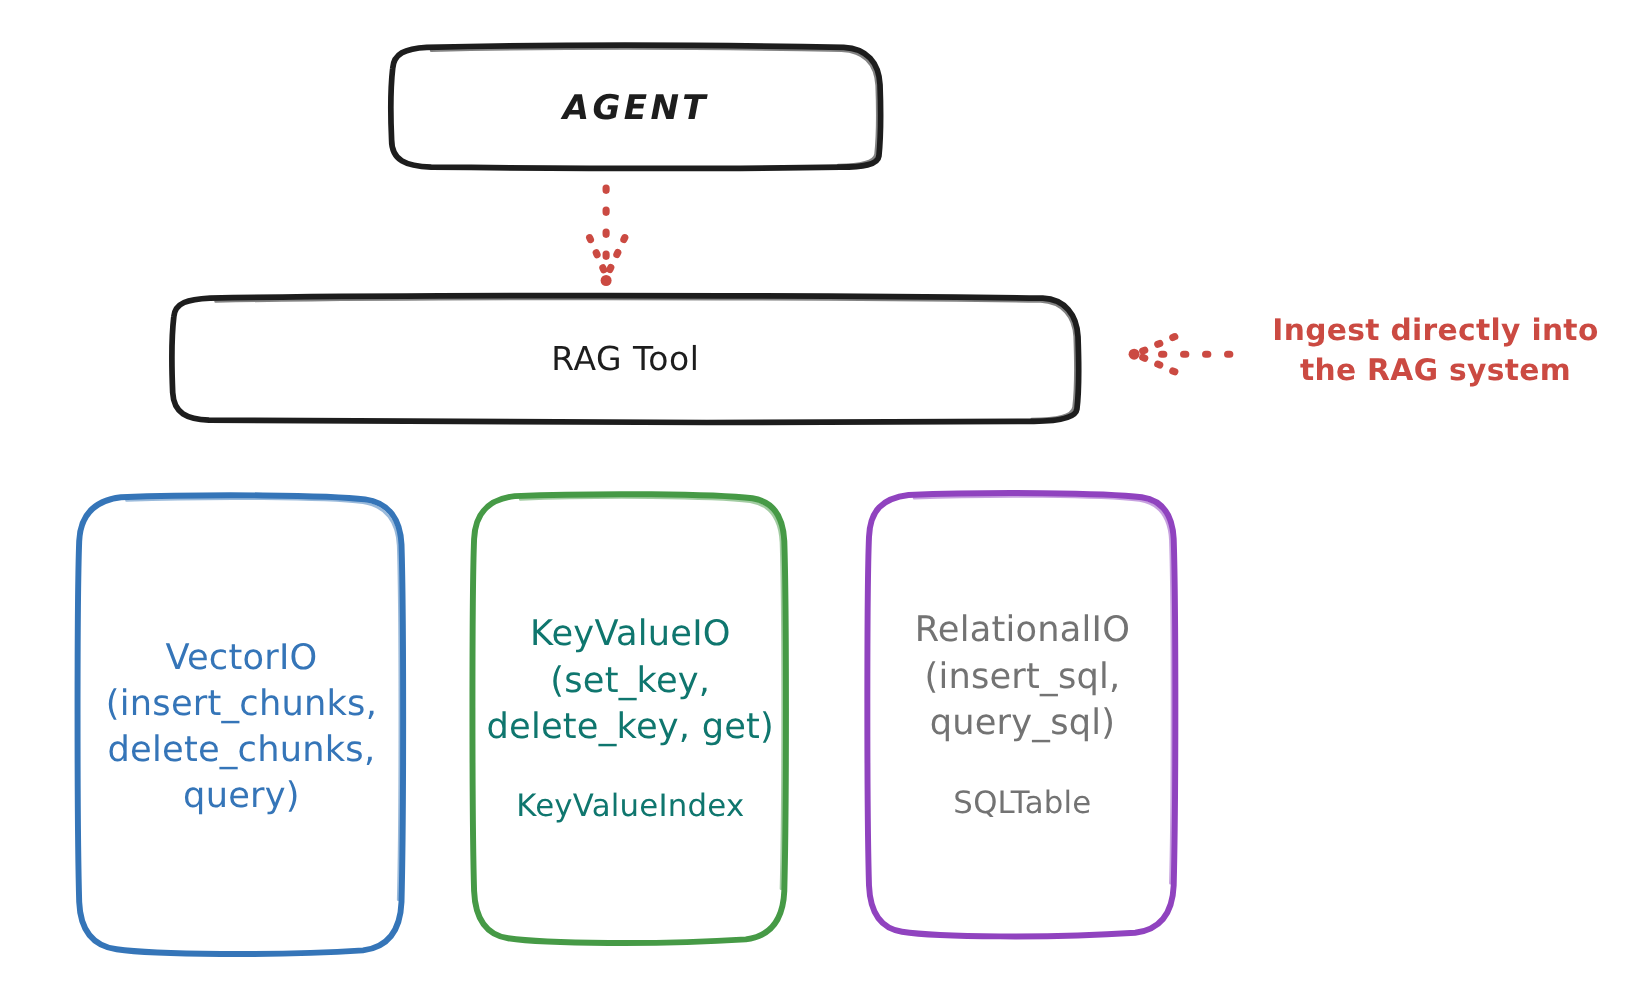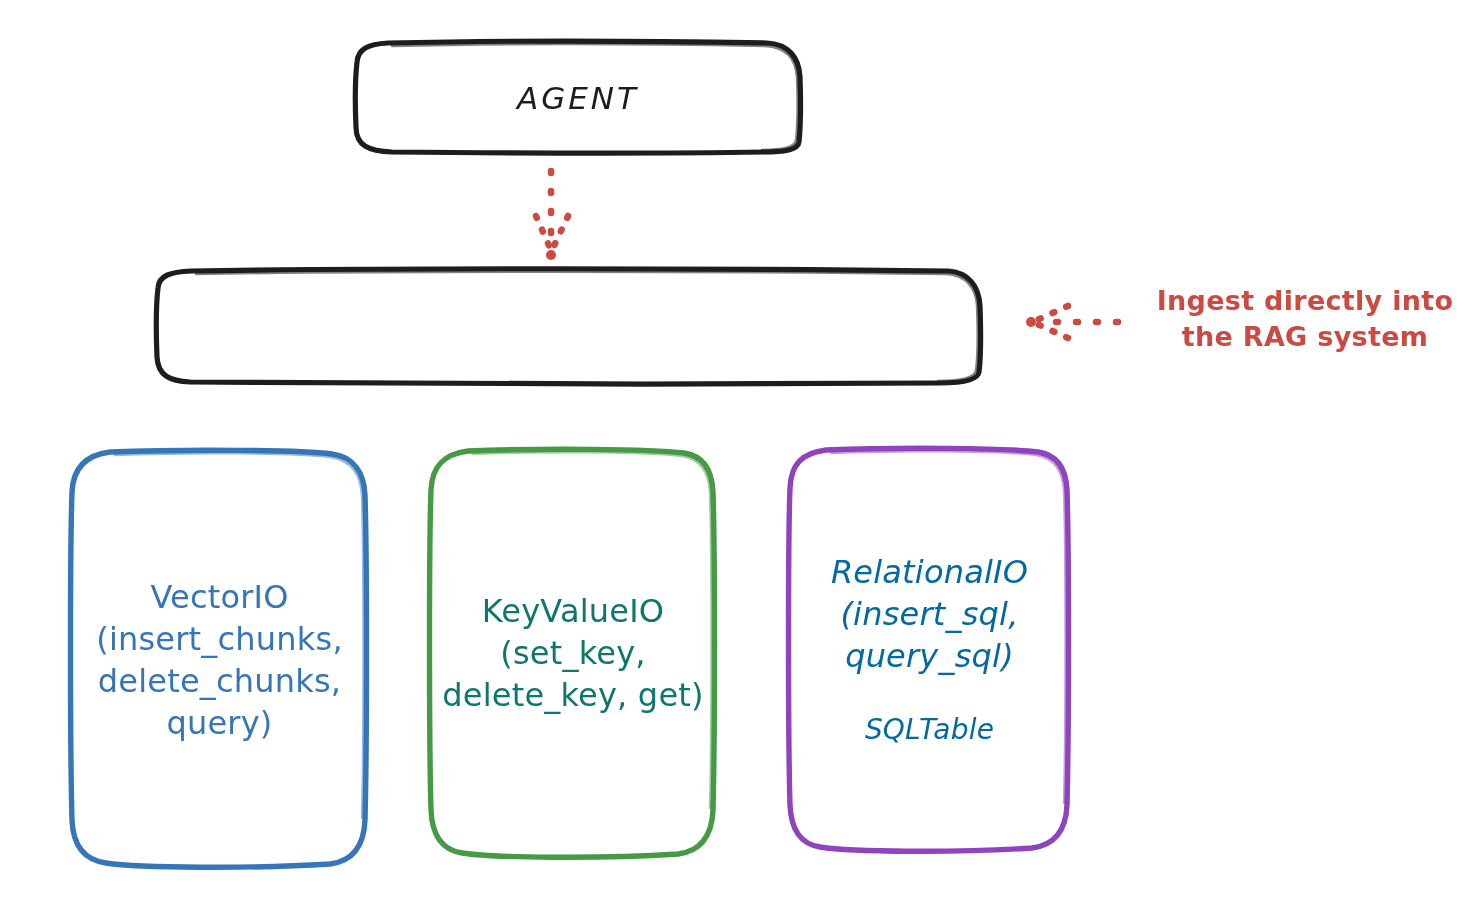--- a/index.html
+++ b/index.html
@@ -34,21 +34,21 @@
     justify-content: center;
     text-align: center;
     white-space: pre-line;
     line-height: 1.30;
     letter-spacing: 0.2px;
     font-family: "DejaVu Sans", sans-serif;
   }
   .agent-label {
     font-family: "DejaVu Sans", sans-serif;
     font-style: italic;
-    font-weight: 400;
+    font-weight: 700;
     font-size: 31px;
     letter-spacing: 3px;
     color: #1d1d1d;
   }
   .rag-label {
     font-family: "DejaVu Sans", sans-serif;
     font-size: 30px;
     font-weight: 400;
     color: #1d1d1d;
     letter-spacing: 0.5px;
@@ -59,21 +59,21 @@
     line-height: 1.32;
     white-space: pre-line;
   }
   .io-sub {
     font-size: 28px;
     font-weight: 400;
     margin-top: 34px;
   }
   .blue  { color: #3575b8; }
   .green { color: #0f766e; text-align: center; }
-  .purple{ color: #0369a1; font-style: italic; }
+  .purple{ color: #737373; }
   .annotation {
     position: absolute;
     font-family: "DejaVu Sans", sans-serif;
     font-size: 27px;
     font-weight: 600;
     color: #cb4a42;
     line-height: 1.34;
     text-align: center;
     white-space: pre-line;
     letter-spacing: 0.3px;
@@ -143,32 +143,36 @@
       <line x1="1068" y1="306" x2="1037" y2="320" stroke="#cb4a42" stroke-width="6.5" stroke-linecap="round" stroke-dasharray="2 13"></line>
       <line x1="1068" y1="338" x2="1037" y2="324" stroke="#cb4a42" stroke-width="6.5" stroke-linecap="round" stroke-dasharray="2 13"></line>
       <circle cx="1031" cy="322" r="5" fill="#cb4a42"></circle>
     </g>
   </svg>
 
   <div class="node-label" style="left:356px; top:42px; width:444px; height:112px;">
     <span class="agent-label">AGENT</span>
   </div>
 
+  <div class="node-label" style="left:157px; top:270px; width:823px; height:113px;">
+    <span class="rag-label">RAG Tool</span>
+  </div>
 
   <div class="node-label" style="left:72px; top:452px; width:295px; height:416px;">
     <span class="io-title blue">VectorIO
 (insert_chunks,
 delete_chunks,
 query)</span>
   </div>
 
   <div class="node-label" style="left:431px; top:451px; width:284px; height:404px;">
     <span class="io-title green">KeyValueIO
 (set_key,
 delete_key, get)</span>
+    <span class="io-sub green">KeyValueIndex</span>
   </div>
 
   <div class="node-label" style="left:790px; top:450px; width:279px; height:399px;">
     <span class="io-title purple">RelationalIO
 (insert_sql,
 query_sql)</span>
     <span class="io-sub purple">SQLTable</span>
   </div>
 
   <div class="annotation" style="left:1140px; top:283px; width:330px;">Ingest directly into

